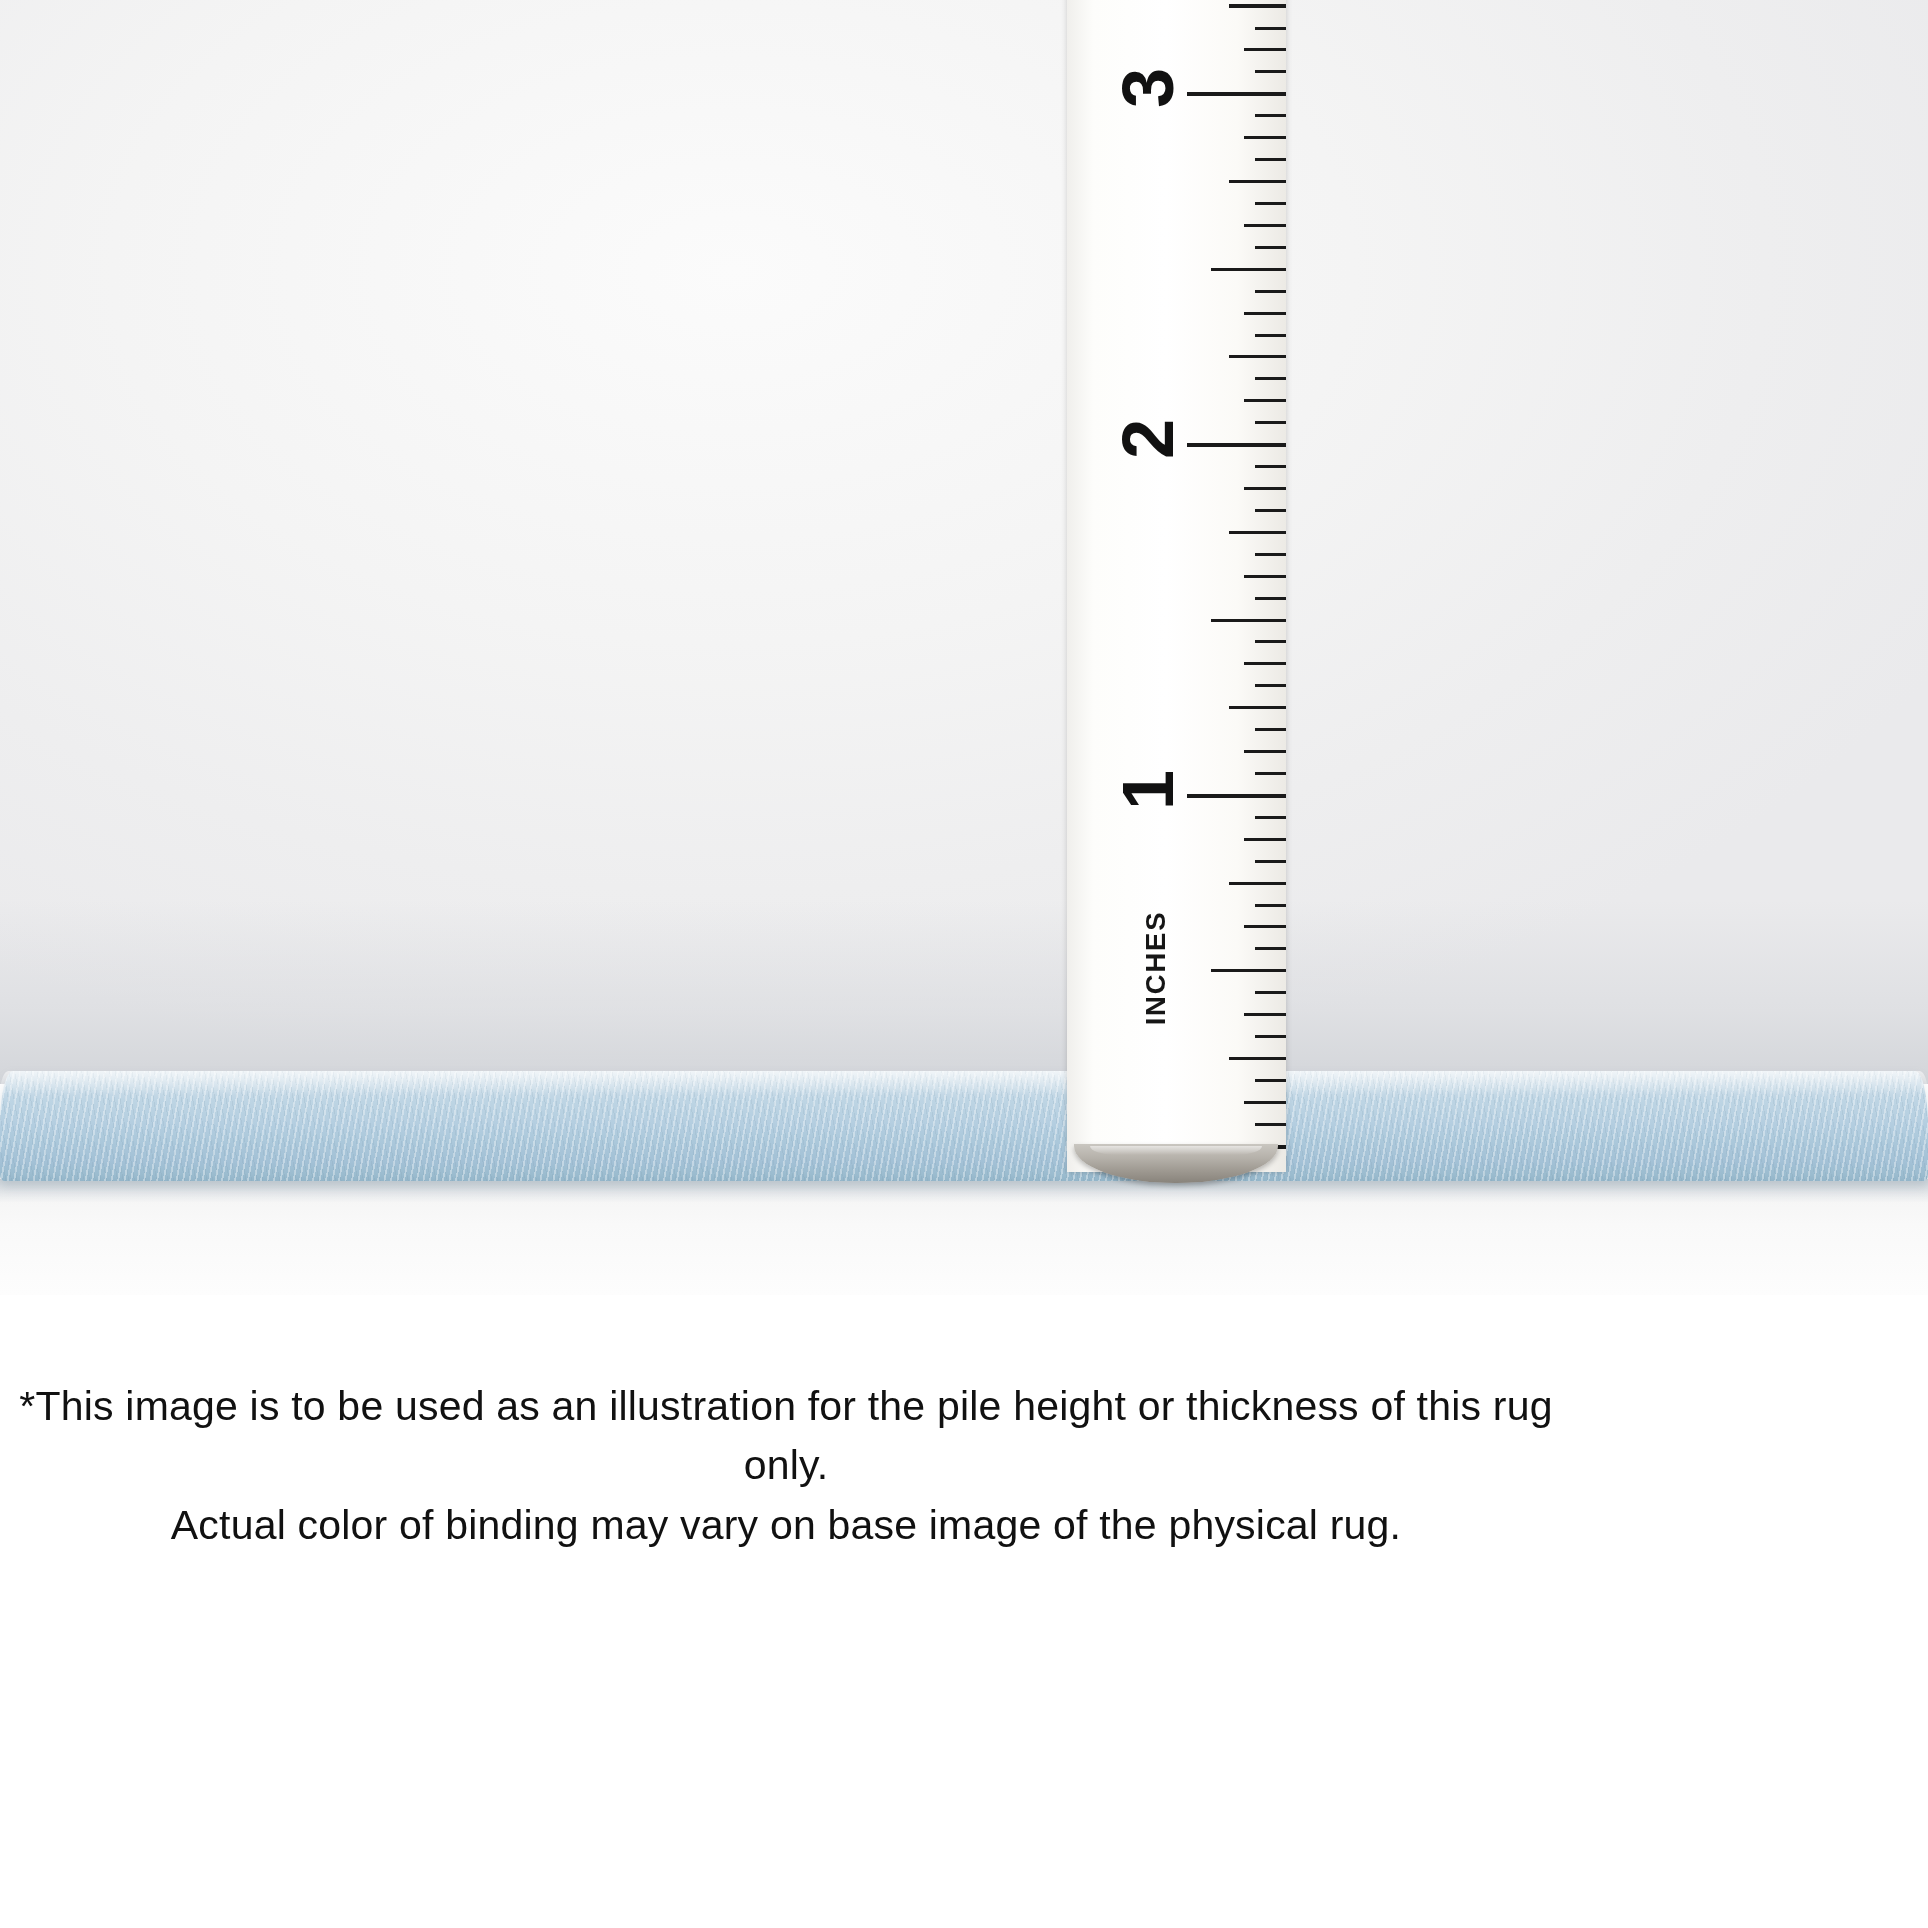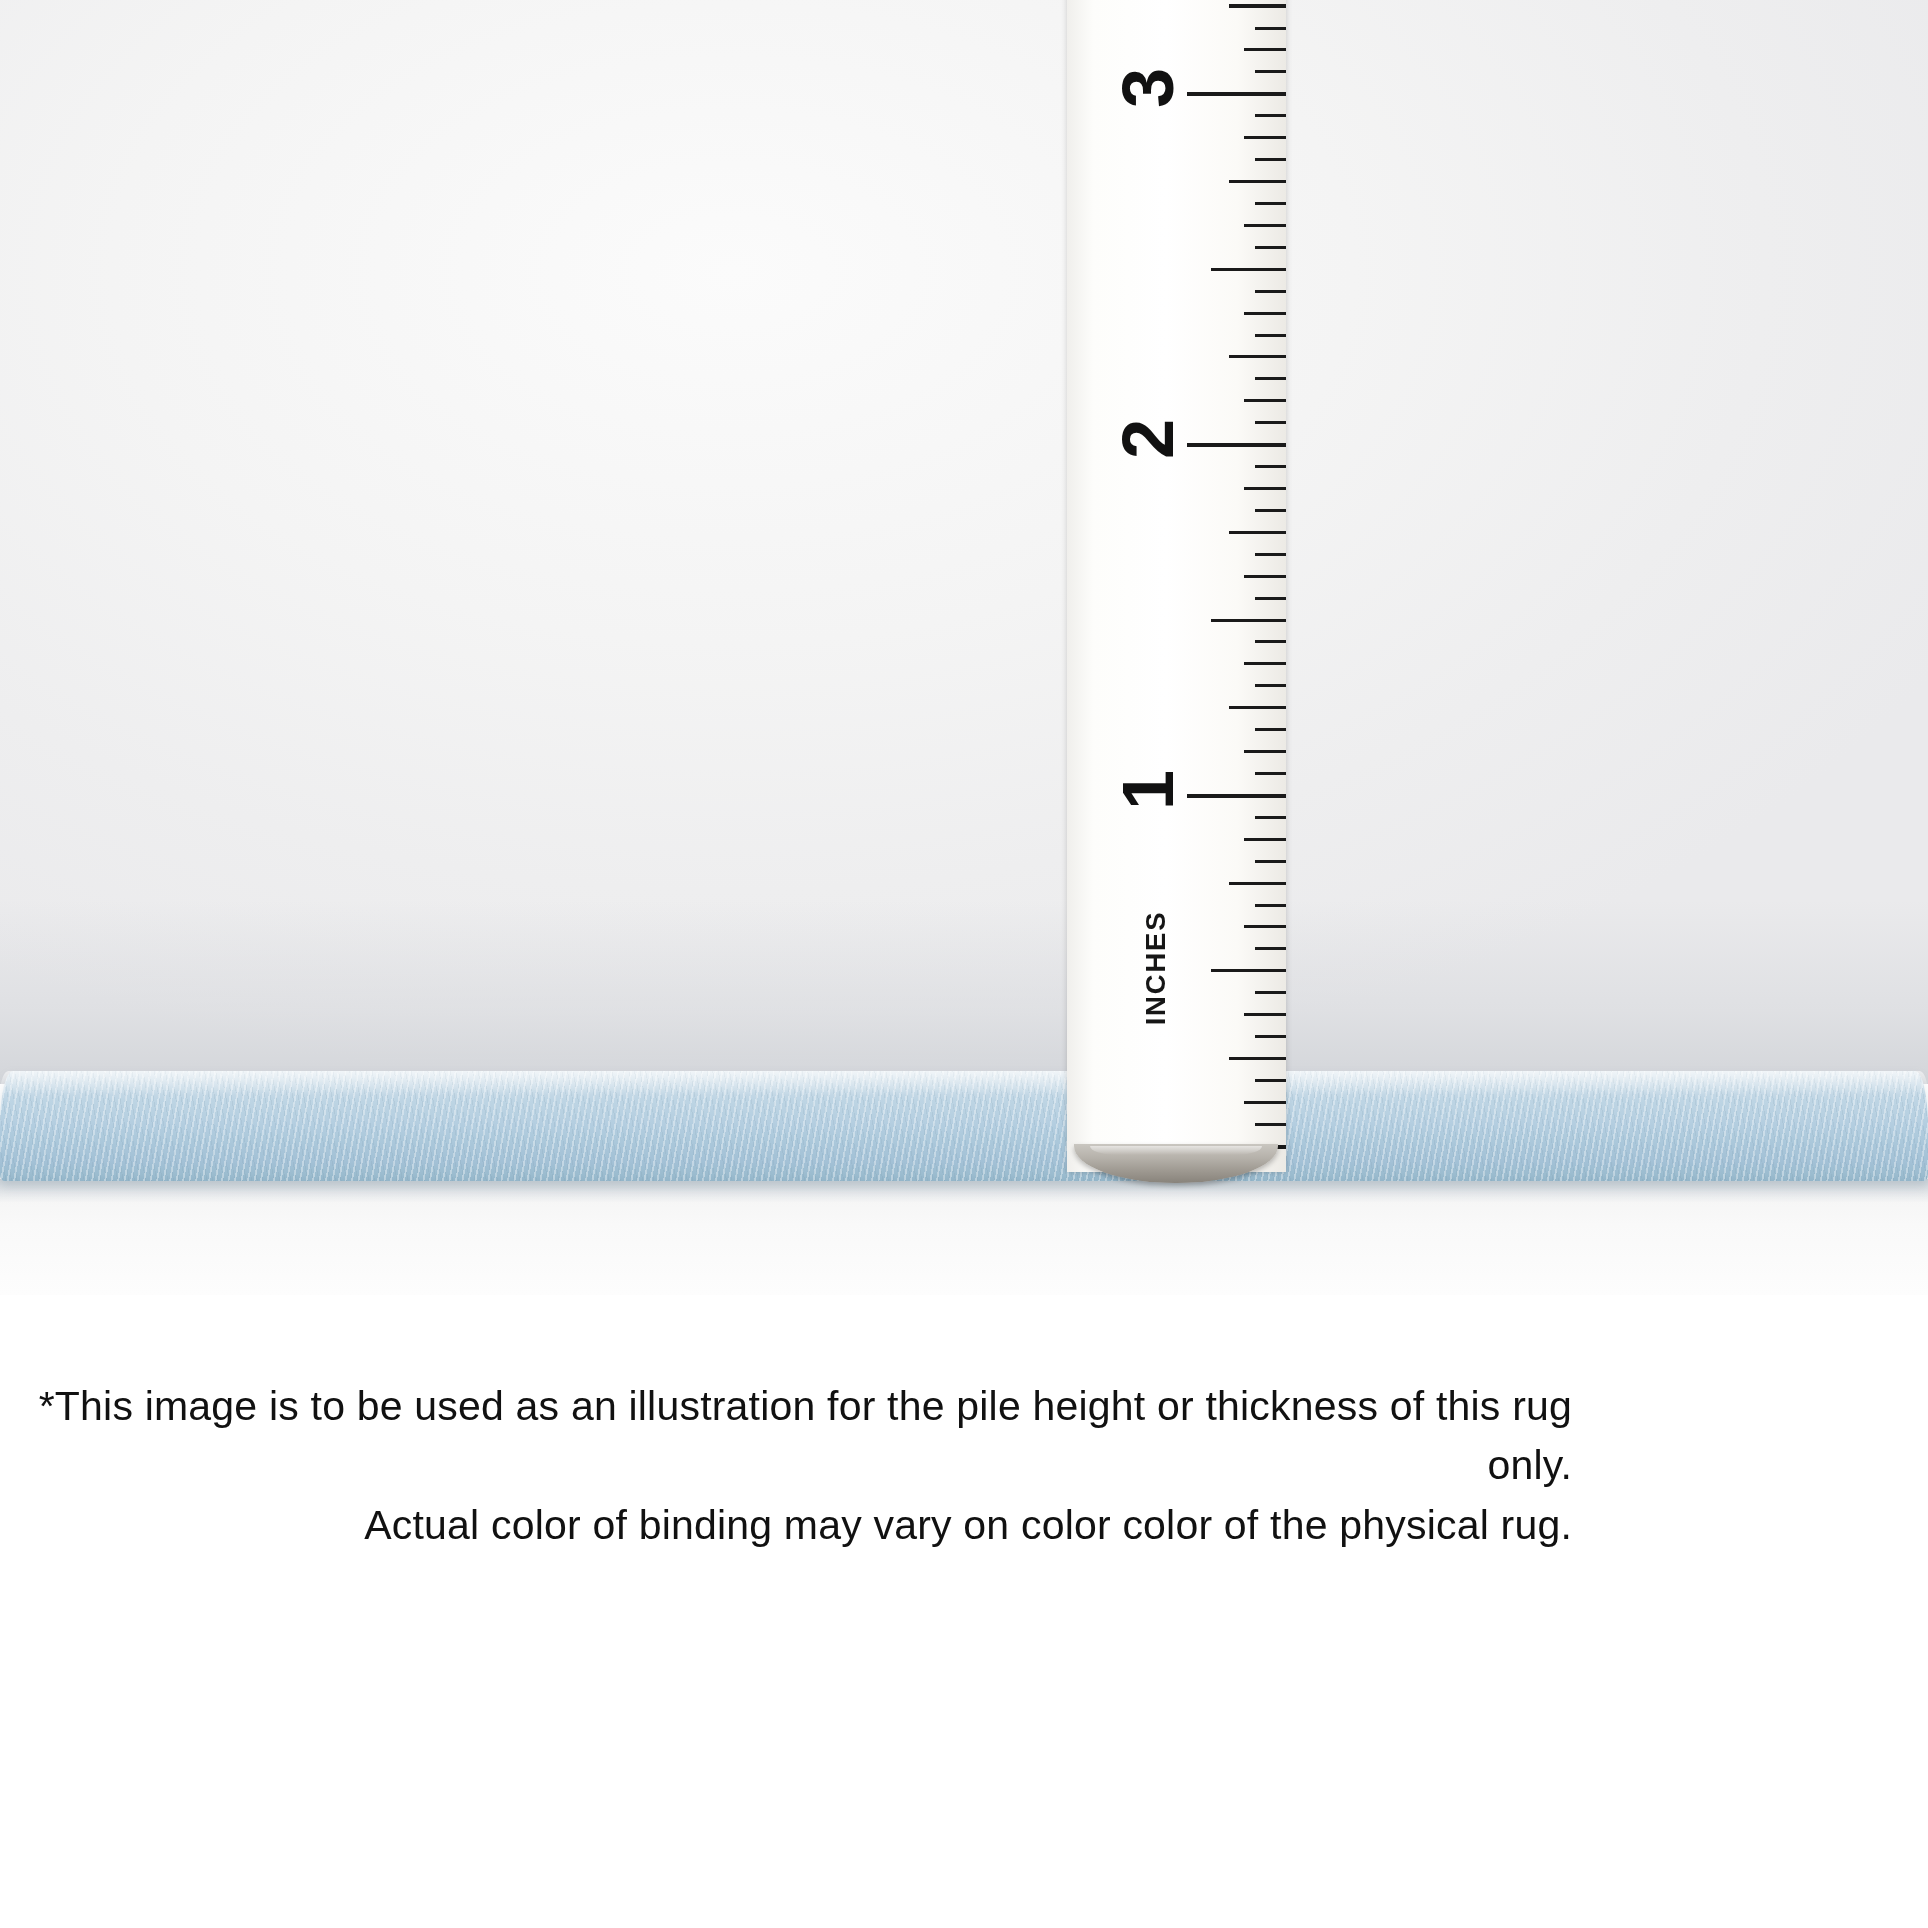--- a/index.html
+++ b/index.html
@@ -181,21 +181,21 @@
     background: linear-gradient(to bottom, rgba(255,255,255,0.55), rgba(255,255,255,0));
     border-radius: 0 0 55px 55px / 0 0 18.4px 18.4px;
   }
 
   
   .caption {
     position: absolute;
     left: 0;
     top: 1377px;
     width: 1572px;
-    text-align: right;
+    text-align: center;
     color: #111111;
     font-family: "Liberation Sans", sans-serif;
     font-size: 41px;
     line-height: 1.45;
     letter-spacing: 0.2px;
   }
   .caption .line { display: block; }
 </style>
 </head>
 <body>
@@ -271,17 +271,17 @@
           <div class="ruler-num" style="top: 57px; left: 40px; width: 81px; text-align: center;">3</div>
         </div>
       <div class="inches-label" id="inches-label" style="top: 957px; left: 5.5px; width: 165px; text-align: center;">INCHES</div>
     </div>
     <div class="ruler-tip"></div>
 
   </div>
 
   <div class="caption">
     <span class="line">*This image is to be used as an illustration for the pile height or thickness of this rug only.</span>
-    <span class="line">Actual color of binding may vary on color color of the physical rug.</span>
+    <span class="line">Actual color of binding may vary on base image of the physical rug.</span>
   </div>
 
 </div>
 
 
 </body></html>

